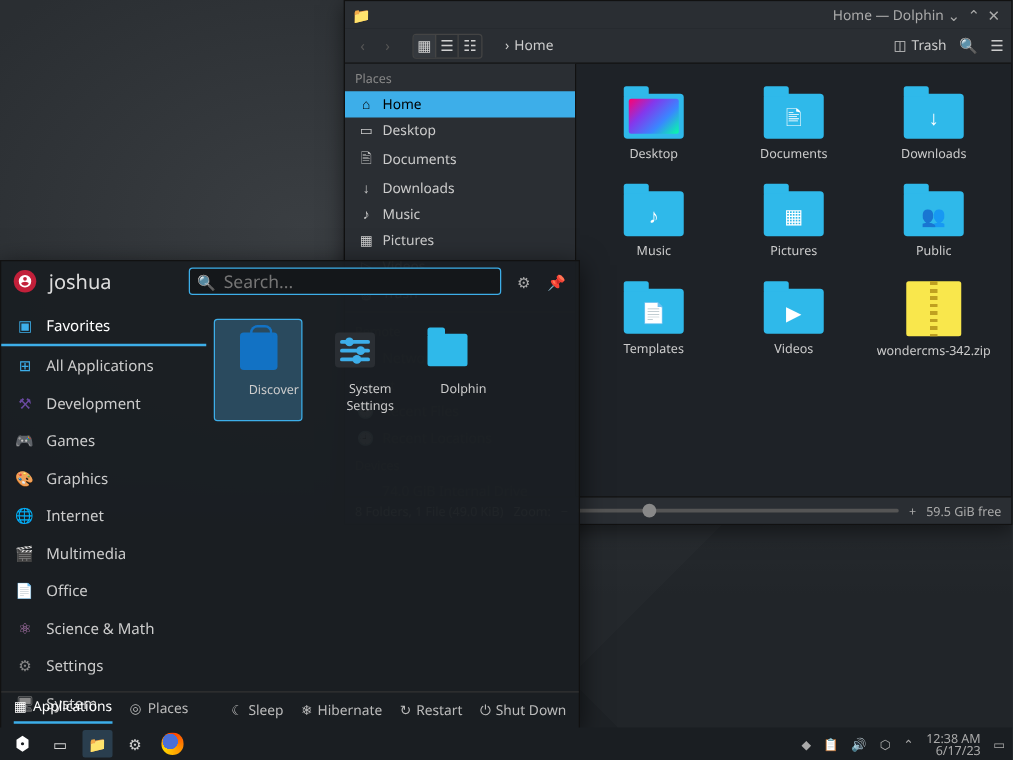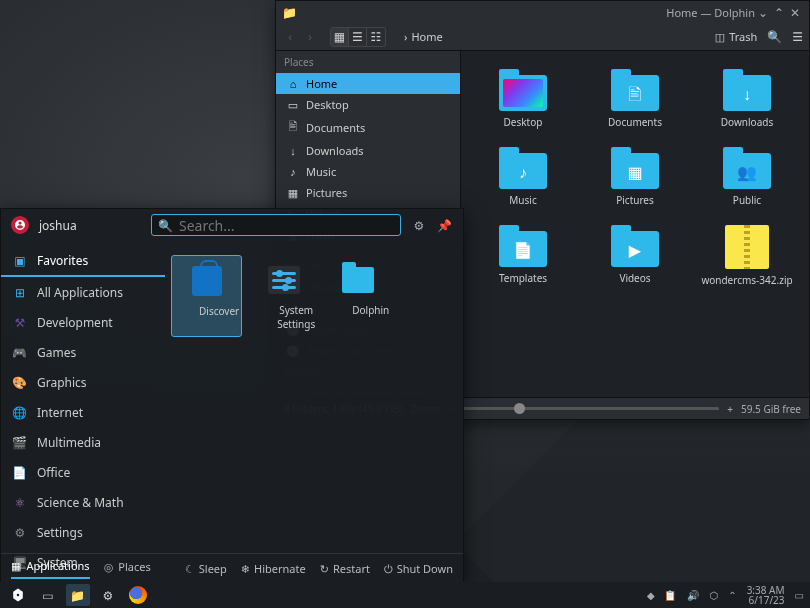--- a/index.html
+++ b/index.html
@@ -47,21 +47,21 @@
   .dolphin-status { height:22px; background:#2a2e33; border-top:1px solid #111; display:flex; align-items:center; padding:0 8px; font-size:10px; color:#aaa; gap:8px;}
   .zoom-slider { flex:1; display:flex; align-items:center; gap:6px;}
   .slider-track { flex:1; height:3px; background:#555; position:relative; border-radius:2px;}
   .slider-thumb { position:absolute; left:20%; top:-4px; width:11px; height:11px; background:#888; border-radius:50%;}
 
   
   .launcher { position:absolute; left:0; top:208px; width:464px; height:376px; background:rgba(26,30,34,0.96); border:1px solid #111; box-shadow:0 4px 20px rgba(0,0,0,0.6);}
   .launcher-top { height:32px; display:flex; align-items:center; padding:0 10px; gap:10px;}
   .avatar { width:18px; height:18px; border-radius:50%; background:#c2203a; display:flex; align-items:center; justify-content:center;}
   .avatar svg{width:12px;height:12px;}
-  .username { font-size:12px; color:#ddd;}
+  .username { font-size:16px; color:#ddd;}
   .searchbox { margin-left:auto; width:250px; height:22px; background:#14171a; border:1px solid #3daee9; border-radius:3px; display:flex; align-items:center; padding:0 6px; gap:6px; color:#888;}
   .searchbox input { background:transparent; border:none; outline:none; color:#ccc; font-size:14px; flex:1;}
   .launcher-top .toolicon { color:#aaa; width:16px; text-align:center;}
   .launcher-body { display:flex; height:calc(100% - 32px - 30px);}
   .categories { width:164px; padding-top:4px;}
   .cat-item { display:flex; align-items:center; gap:8px; padding:6px 10px; color:#ccc; font-size:12px; cursor:pointer;}
   .cat-item.active { border-bottom:2px solid #3daee9; color:#fff;}
   .cat-item .ci { width:18px; height:18px; display:flex; align-items:center; justify-content:center;}
   .apps-grid { flex:1; padding:14px 6px; display:grid; grid-template-columns:repeat(4,1fr); gap:8px; align-content:start;}
   .app-item { display:flex; flex-direction:column; align-items:center; gap:4px; padding:6px 2px; border-radius:3px;}
@@ -411,18 +411,18 @@
   <div class="tbtn">
     <div class="firefox-ic" style="width:18px;height:18px;"></div>
   </div>
   <div class="tray">
     <span>◆</span>
     <span>📋</span>
     <span>🔊</span>
     <span>⬡</span>
     <span>⌃</span>
     <div class="clock">
-      <div>3:38 AM</div>
+      <div>12:38 AM</div>
       <div>6/17/23</div>
     </div>
     <span>▭</span>
   </div>
 </div>
 
 </body></html>

